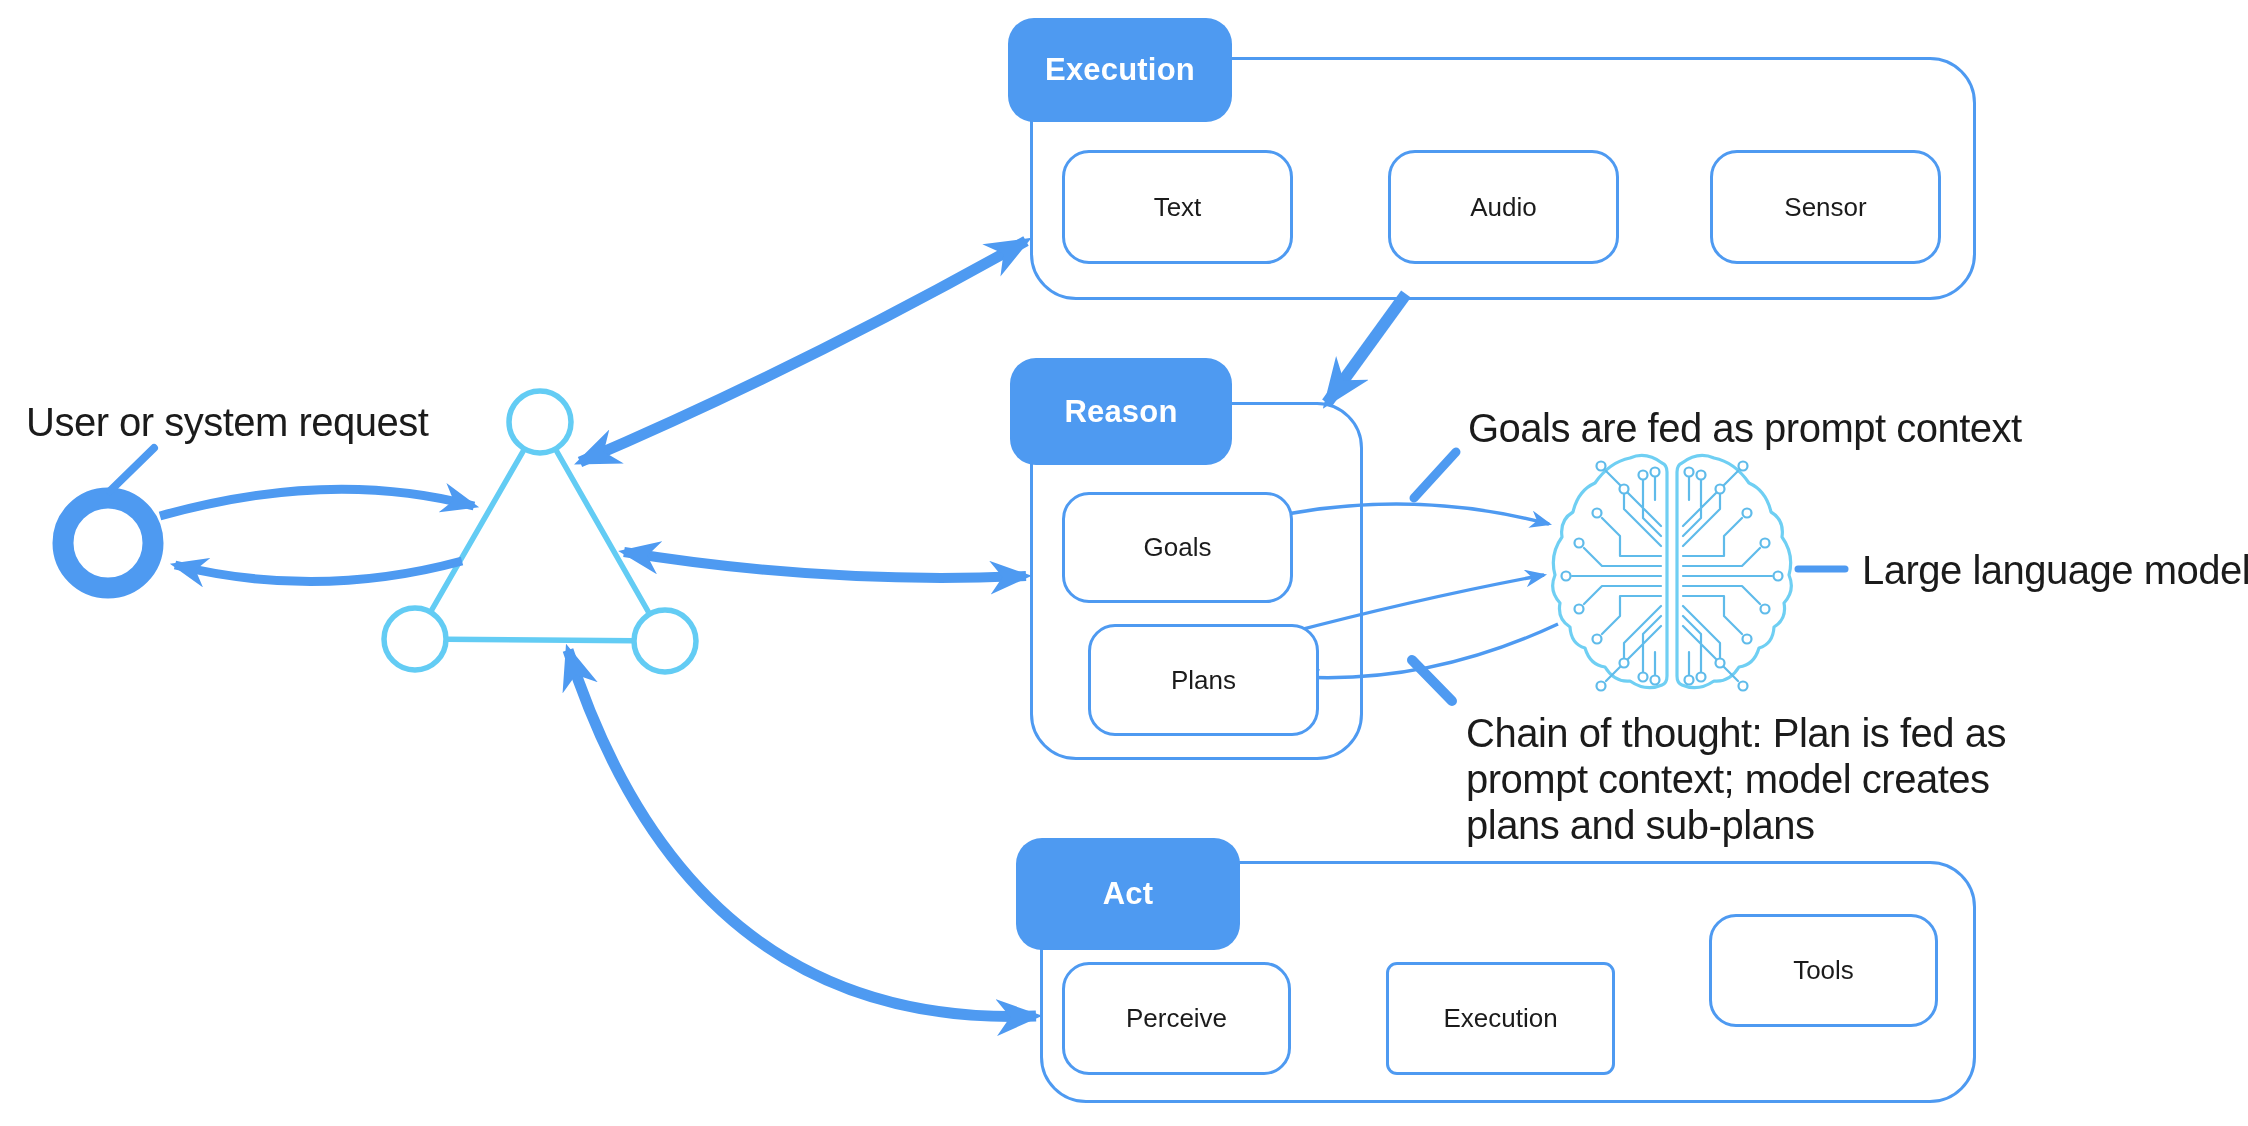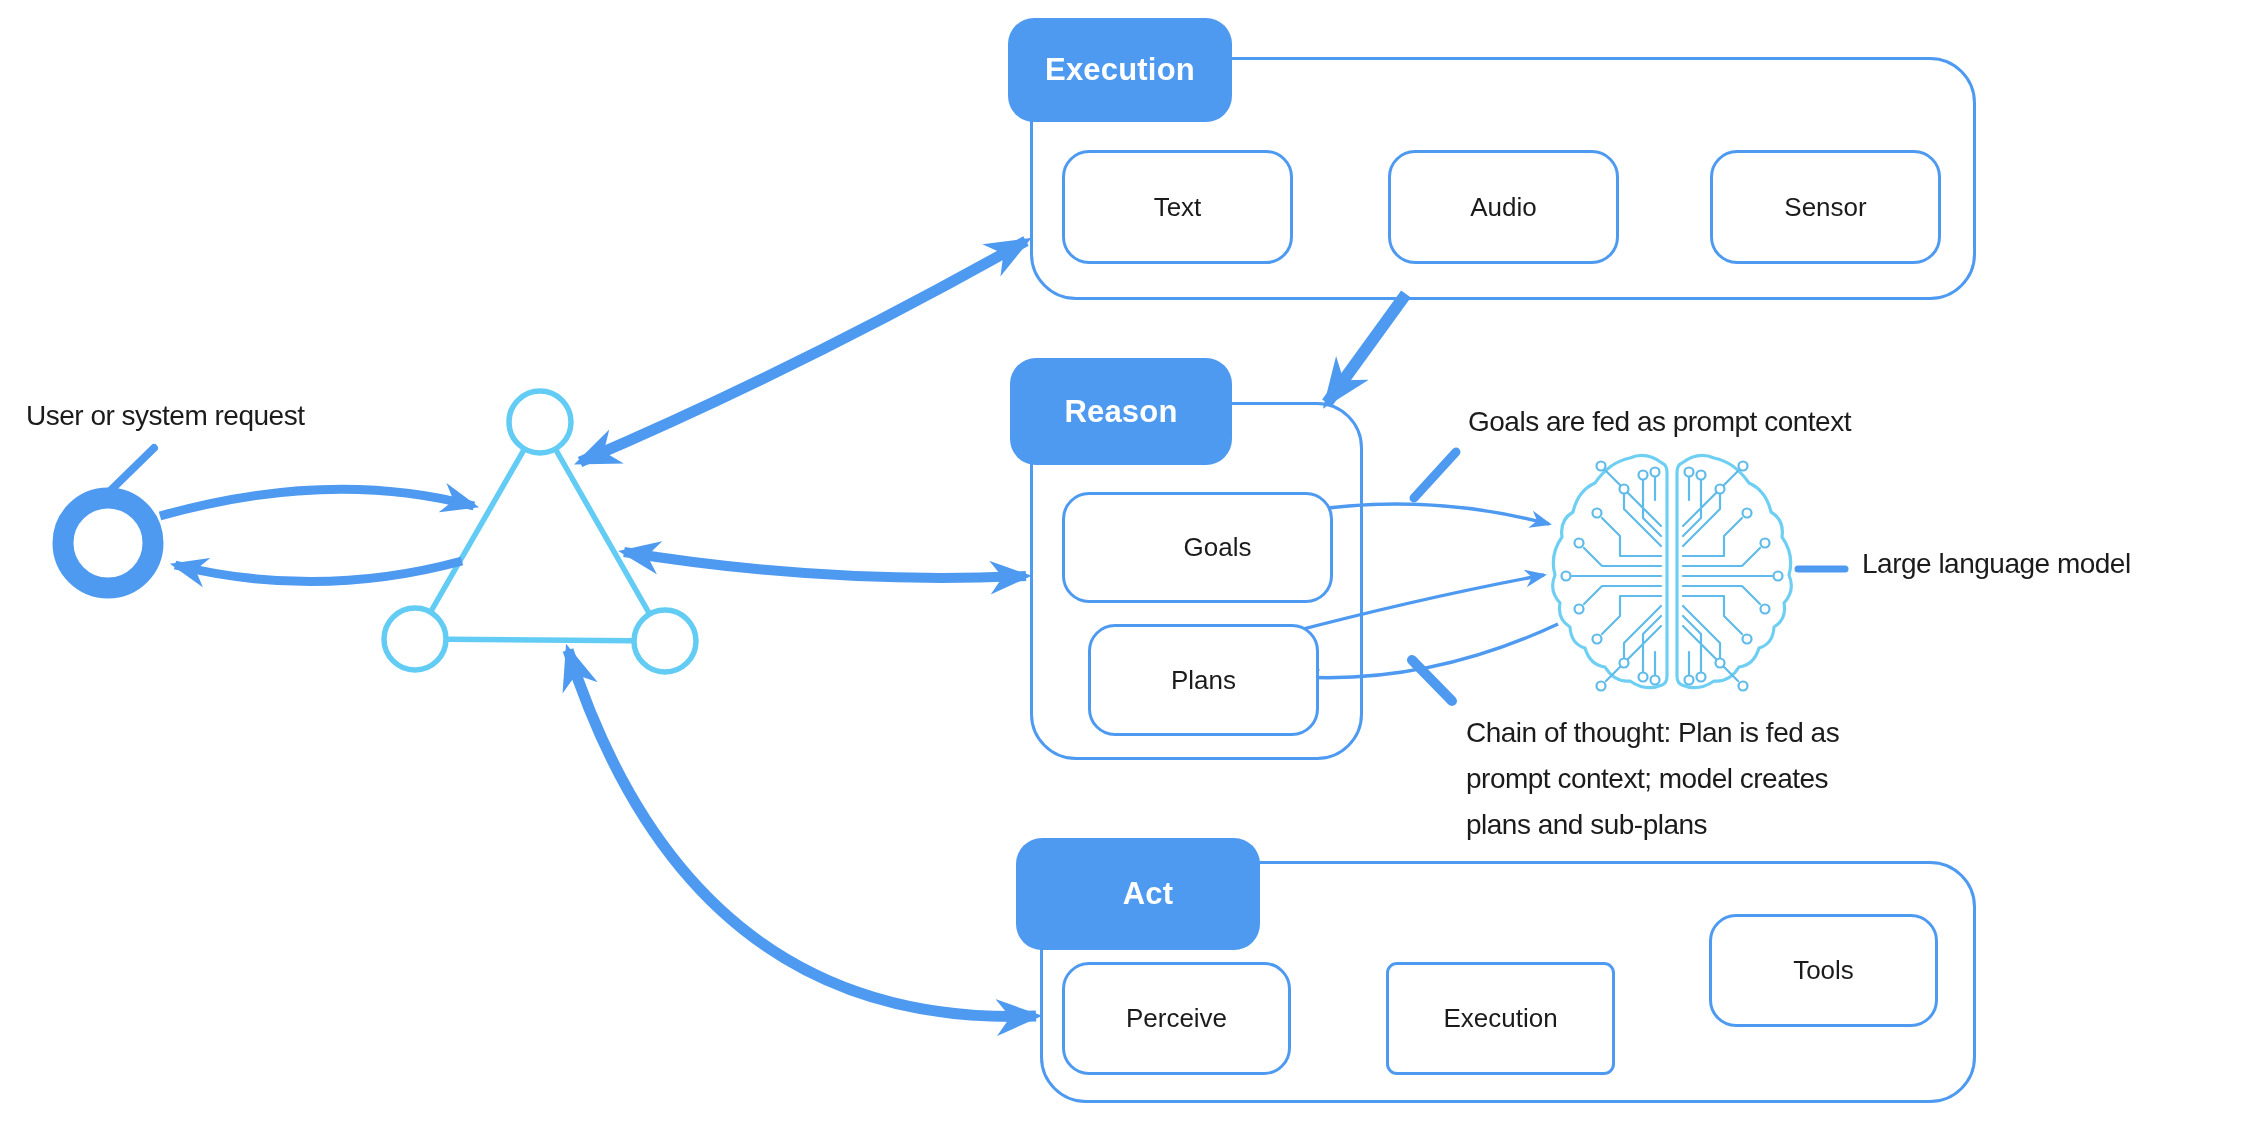--- a/index.html
+++ b/index.html
@@ -14,35 +14,35 @@
   .tab{
     position:absolute;background:#4e9af1;border-radius:26px;z-index:3;
     display:flex;align-items:center;justify-content:center;
     color:#ffffff;font-size:31px;font-weight:bold;letter-spacing:.2px;
   }
   .node-box{
     position:absolute;border:3.5px solid #4e9af1;border-radius:27px;background:#ffffff;z-index:3;
     display:flex;align-items:center;justify-content:center;font-size:26px;color:#1b1b1b;
   }
   .annotation{
-    position:absolute;z-index:4;font-size:28px;letter-spacing:-0.5px;color:#1b1b1b;white-space:nowrap;
+    position:absolute;z-index:4;font-size:40px;letter-spacing:-0.5px;color:#1b1b1b;white-space:nowrap;
   }
   #label-chain{line-height:46px;}
   
   #perceive-container{left:1030px;top:57px;width:940px;height:237px;}
   #perceive-tab{left:1008px;top:18px;width:224px;height:104px;}
   #box-text{left:1062px;top:150px;width:225px;height:108px;}
   #box-audio{left:1388px;top:150px;width:225px;height:108px;text-align:center;}
   #box-sensor{left:1710px;top:150px;width:225px;height:108px;}
   #reason-container{left:1030px;top:402px;width:327px;height:352px;}
   #reason-tab{left:1010px;top:358px;width:222px;height:107px;}
-  #box-goals{left:1062px;top:492px;width:225px;height:105px;padding-left:40px;}
+  #box-goals{left:1062px;top:492px;width:225px;height:105px;}
   #box-plans{left:1088px;top:624px;width:225px;height:106px;}
   #act-container{left:1040px;top:861px;width:930px;height:236px;}
-  #act-tab{left:1016px;top:838px;width:224px;height:112px;padding-left:20px;}
+  #act-tab{left:1016px;top:838px;width:224px;height:112px;}
   #box-actuators{left:1062px;top:962px;width:223px;height:107px;}
   #box-execution{left:1386px;top:962px;width:223px;height:107px;border-radius:11px;}
   #box-tools{left:1709px;top:914px;width:223px;height:107px;}
   #label-user-request{left:26px;top:400px;}
   #label-goals-context{left:1468px;top:406px;}
   #label-chain{left:1466px;top:710px;}
   #label-llm{left:1862px;top:548px;}
 </style>
 </head>
 <body>

